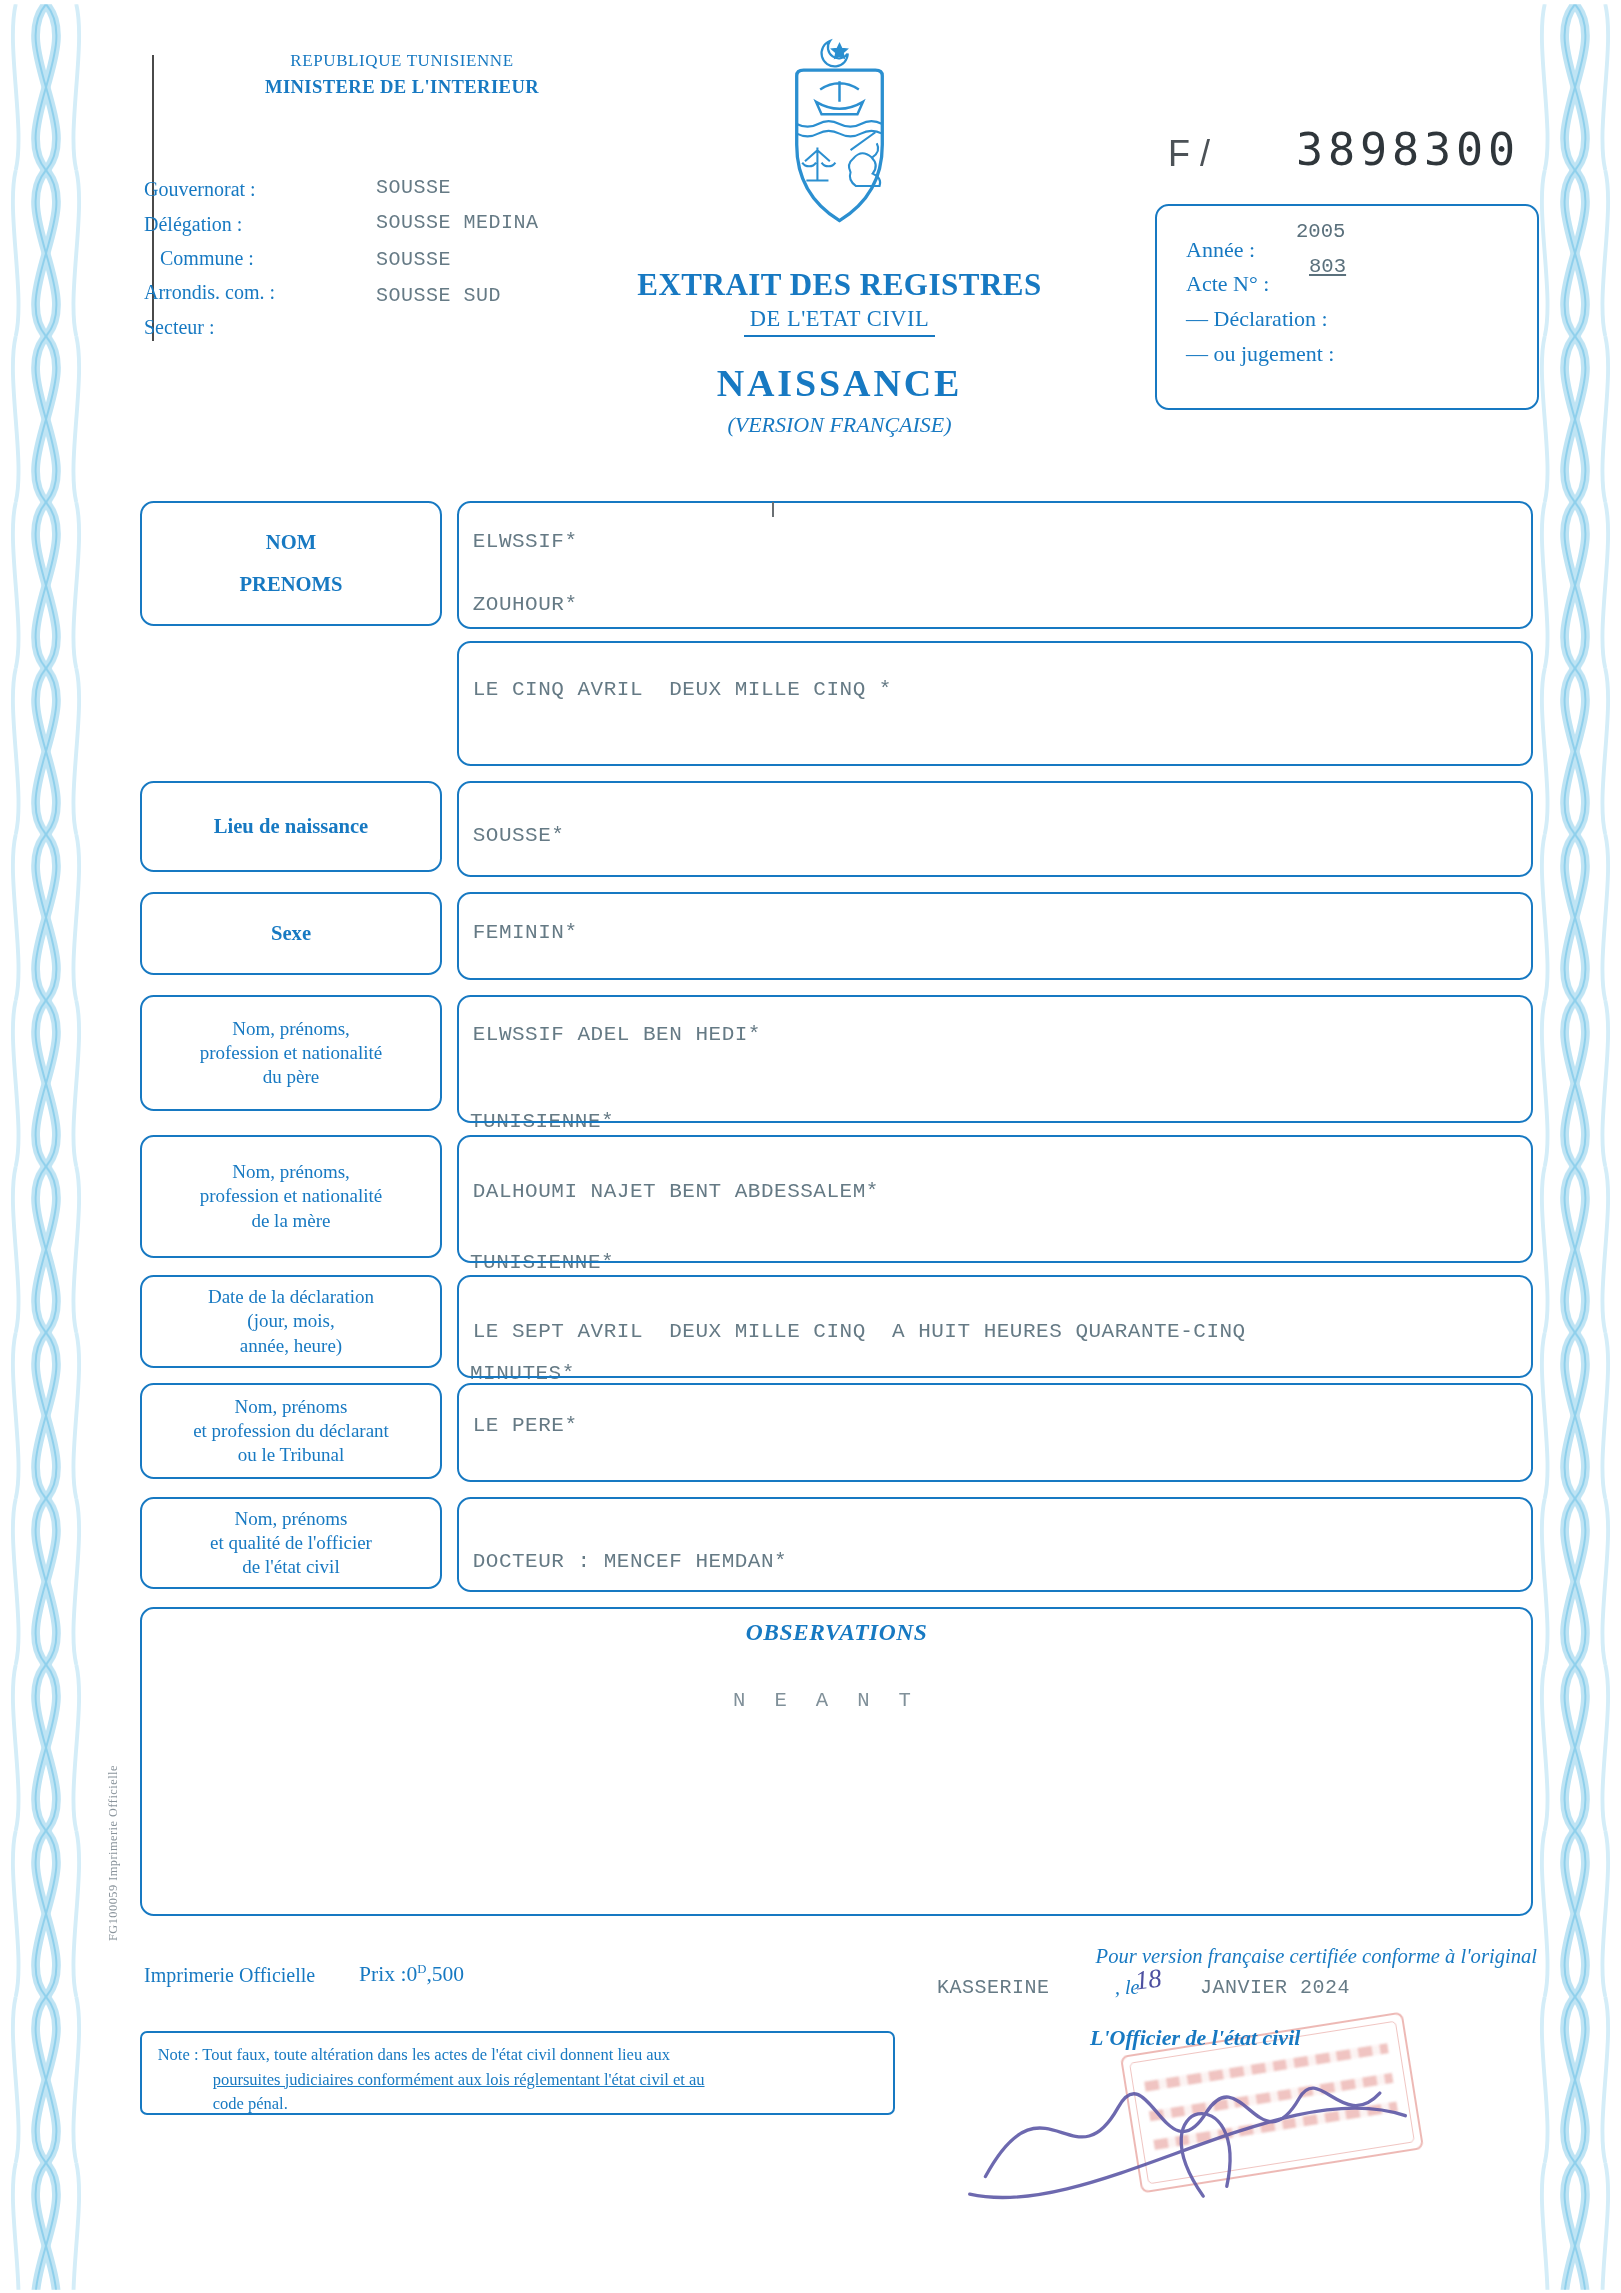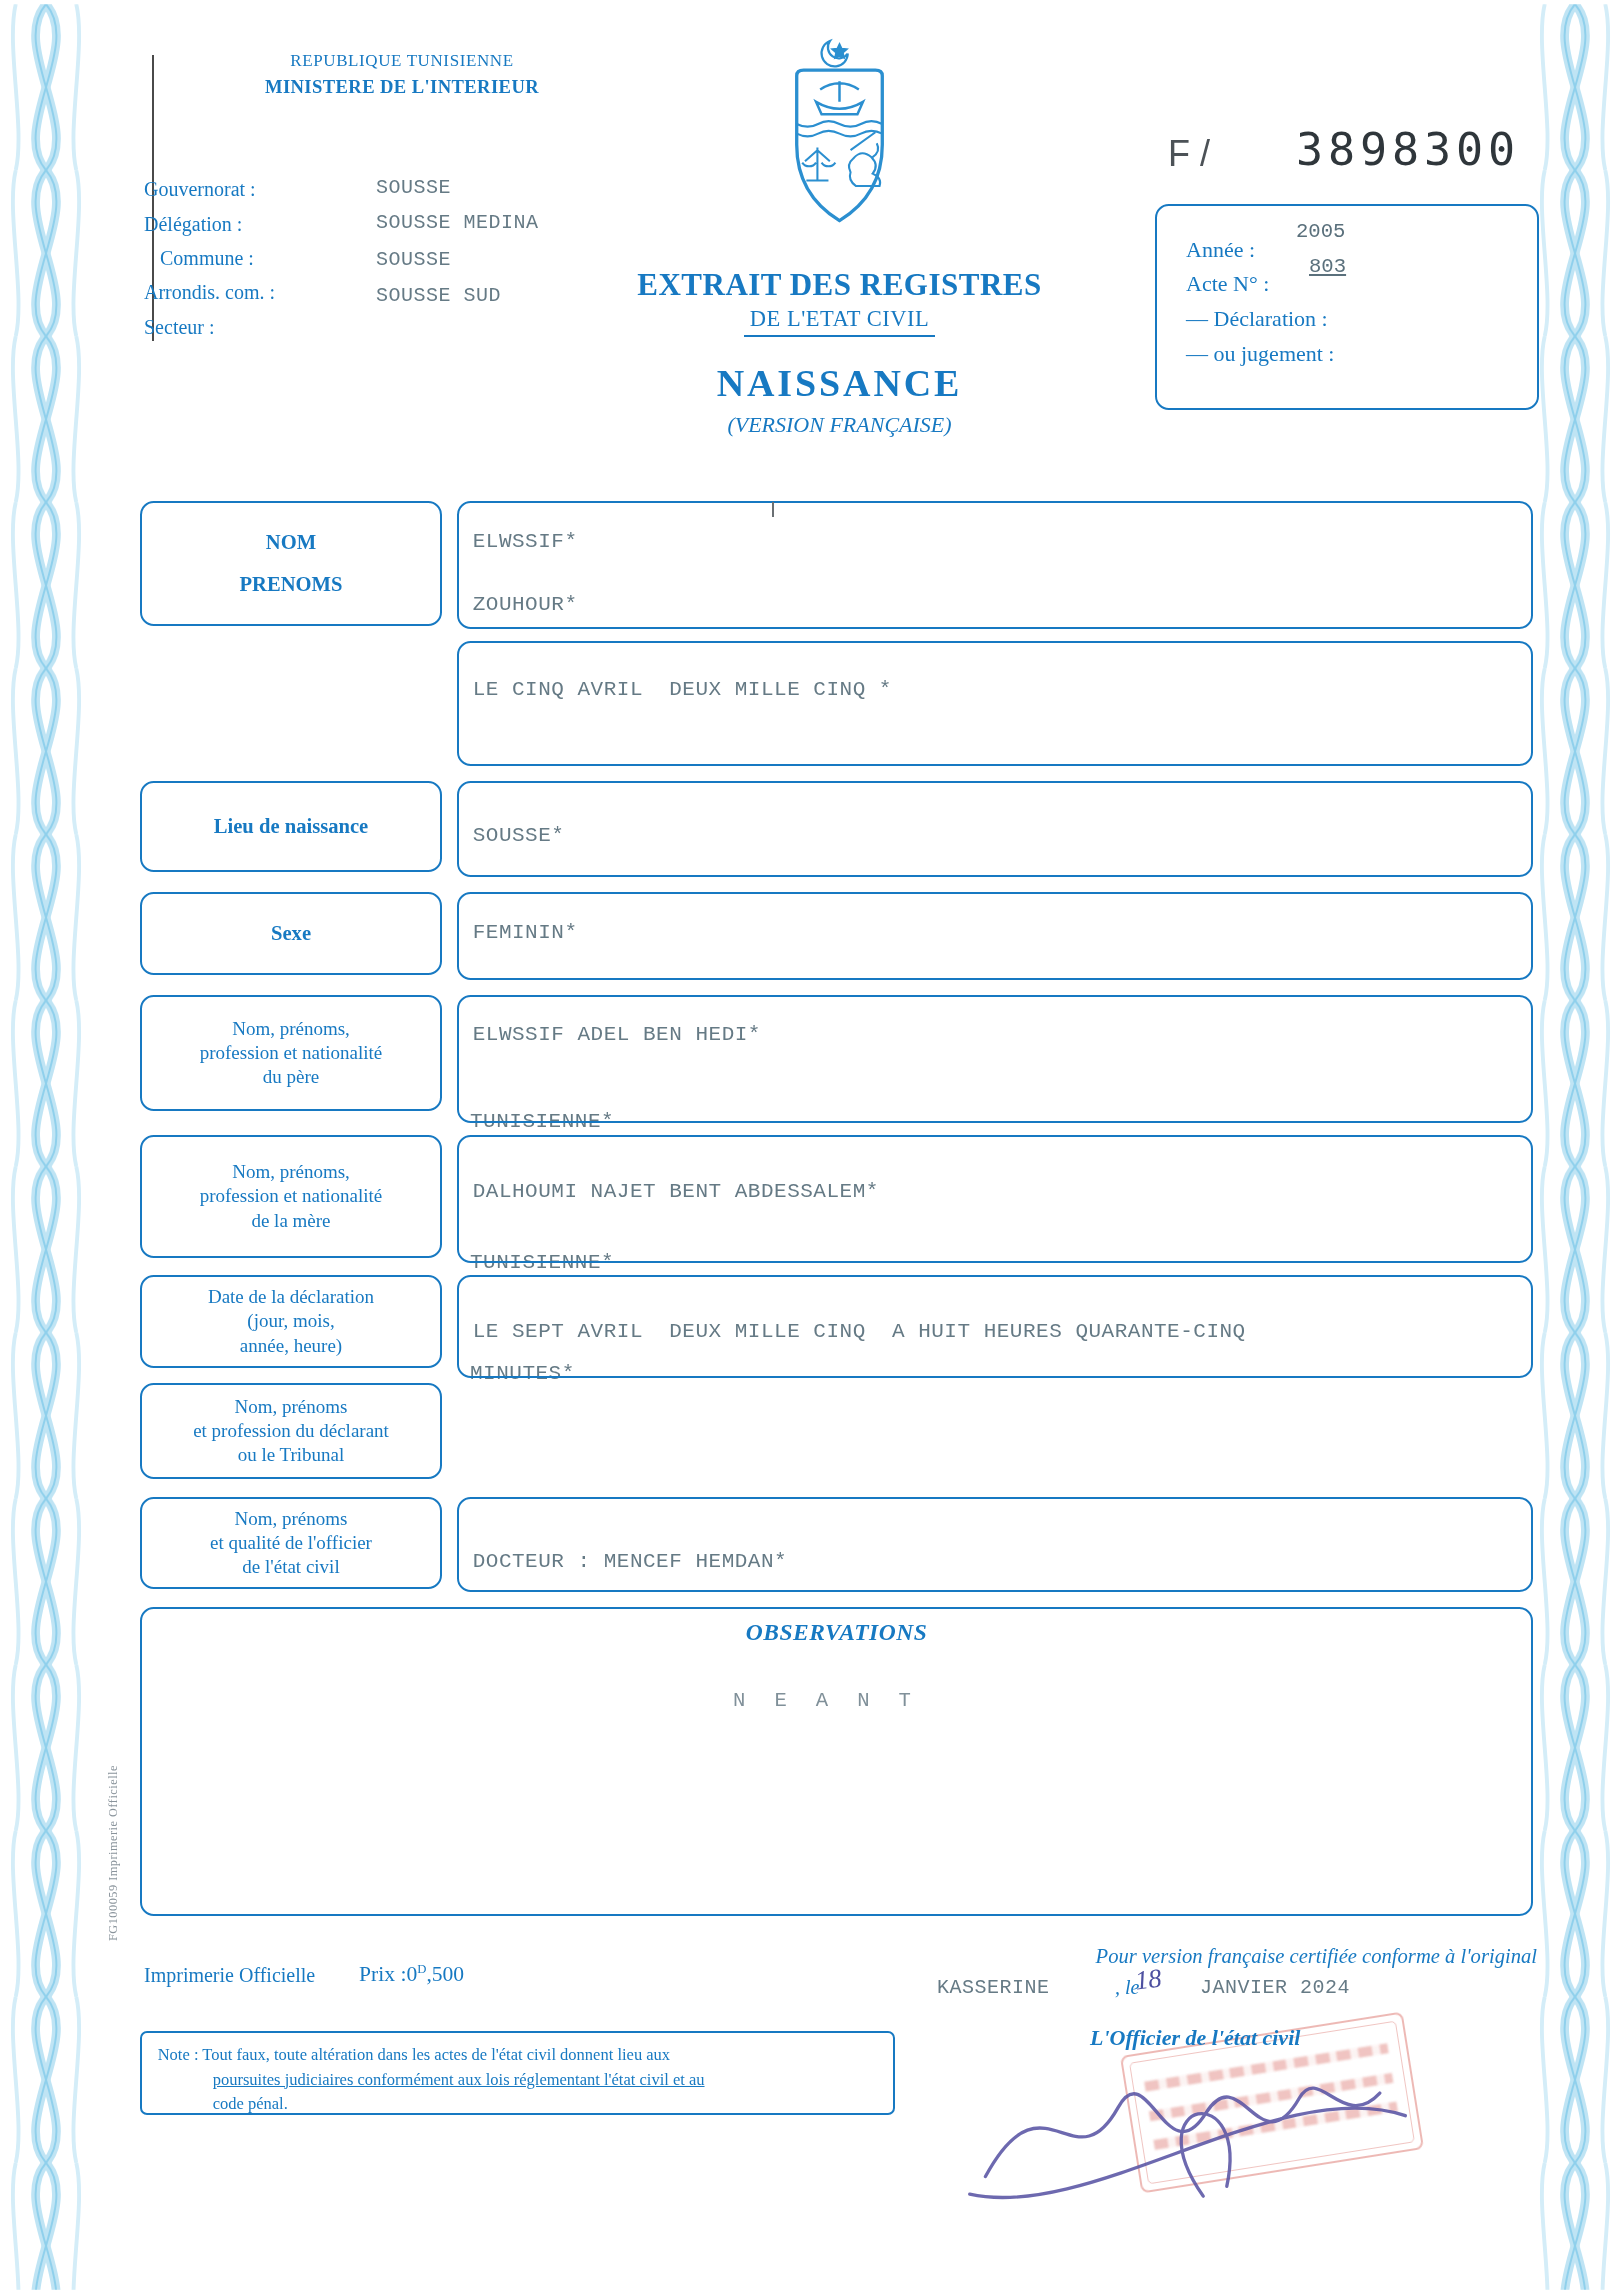--- a/index.html
+++ b/index.html
@@ -222,20 +222,23 @@
   </div>
   <div class="abs vbox" style="top:1275px;height:103px;">
     <span class="tw" style="left:13.7px;top:43px;">LE SEPT AVRIL  DEUX MILLE CINQ  A HUIT HEURES QUARANTE-CINQ</span>
   </div>
 
   <div class="abs lbox" style="top:1383px;height:96px;">
     <div>Nom, prénoms</div>
     <div>et profession du déclarant</div>
     <div>ou le Tribunal</div>
   </div>
+  <div class="abs vbox" style="top:1383px;height:99px;">
+    <span class="tw" style="left:13.7px;top:29px;">LE PERE*</span>
+  </div>
 
   <div class="abs lbox" style="top:1497px;height:92px;">
     <div>Nom, prénoms</div>
     <div>et qualité de l'officier</div>
     <div>de l'état civil</div>
   </div>
   <div class="abs vbox" style="top:1497px;height:95px;">
     <span class="tw" style="left:13.7px;top:51px;">DOCTEUR : MENCEF HEMDAN*</span>
   </div>
 

